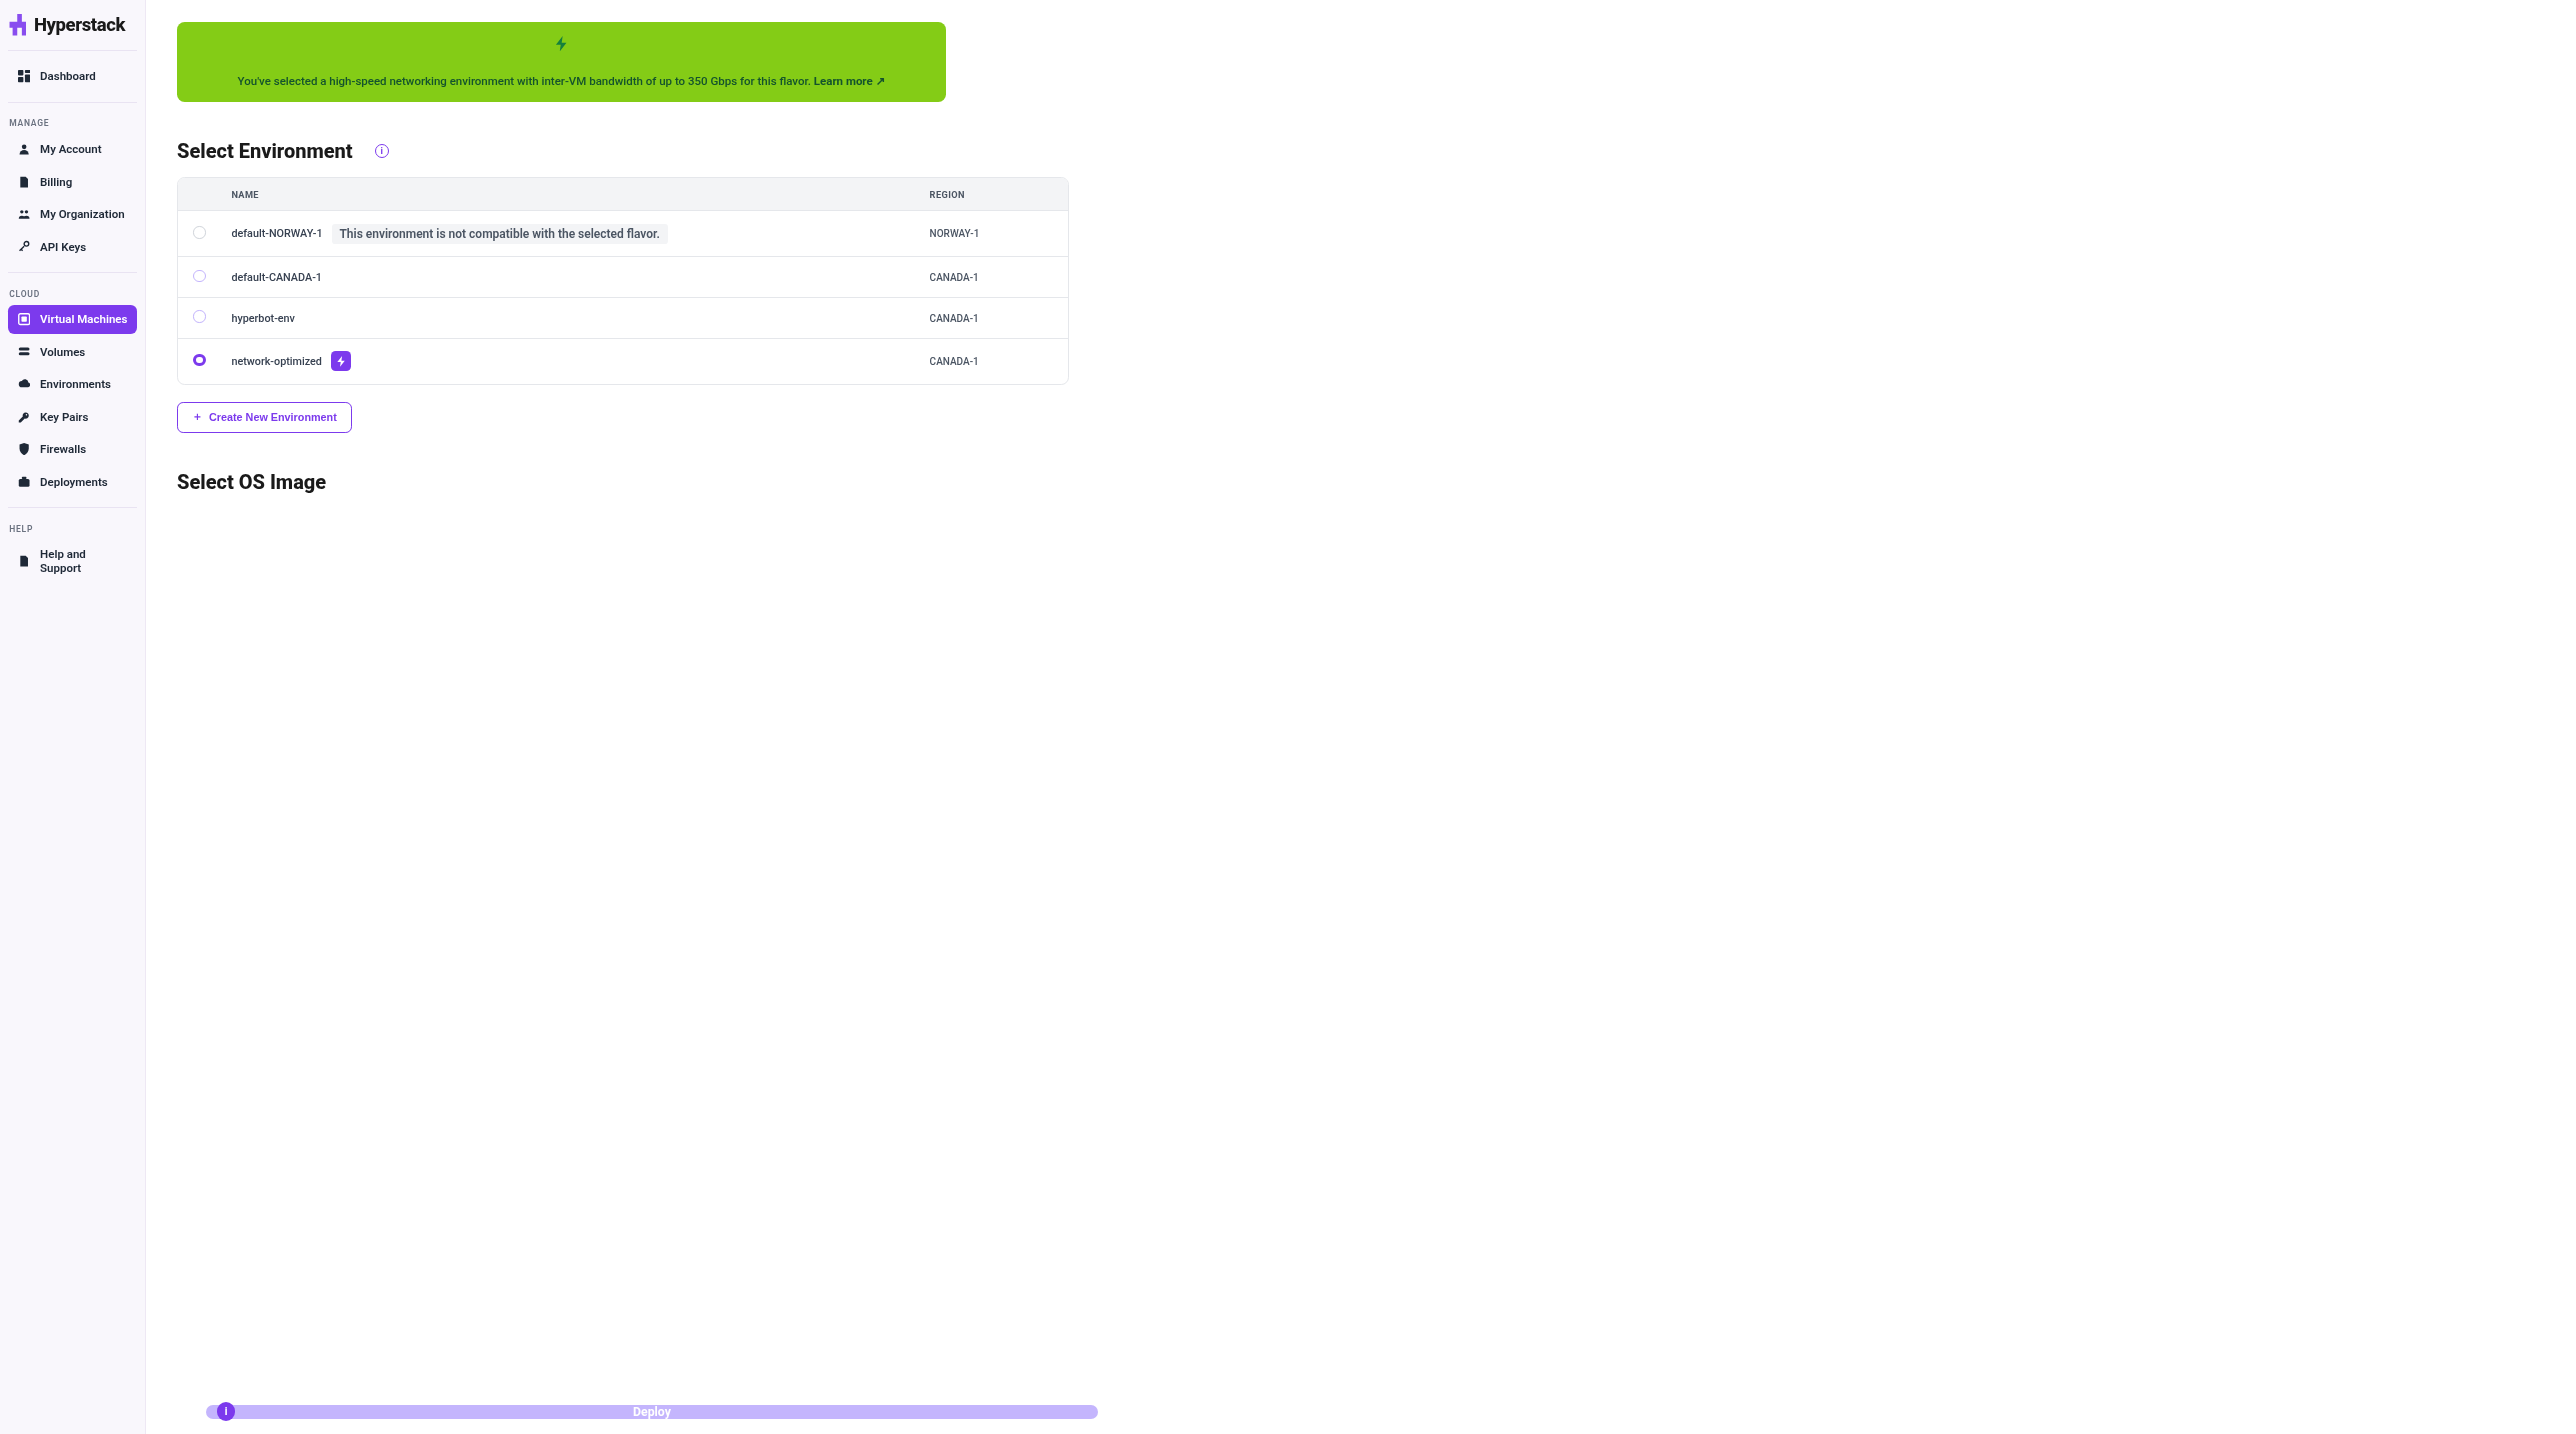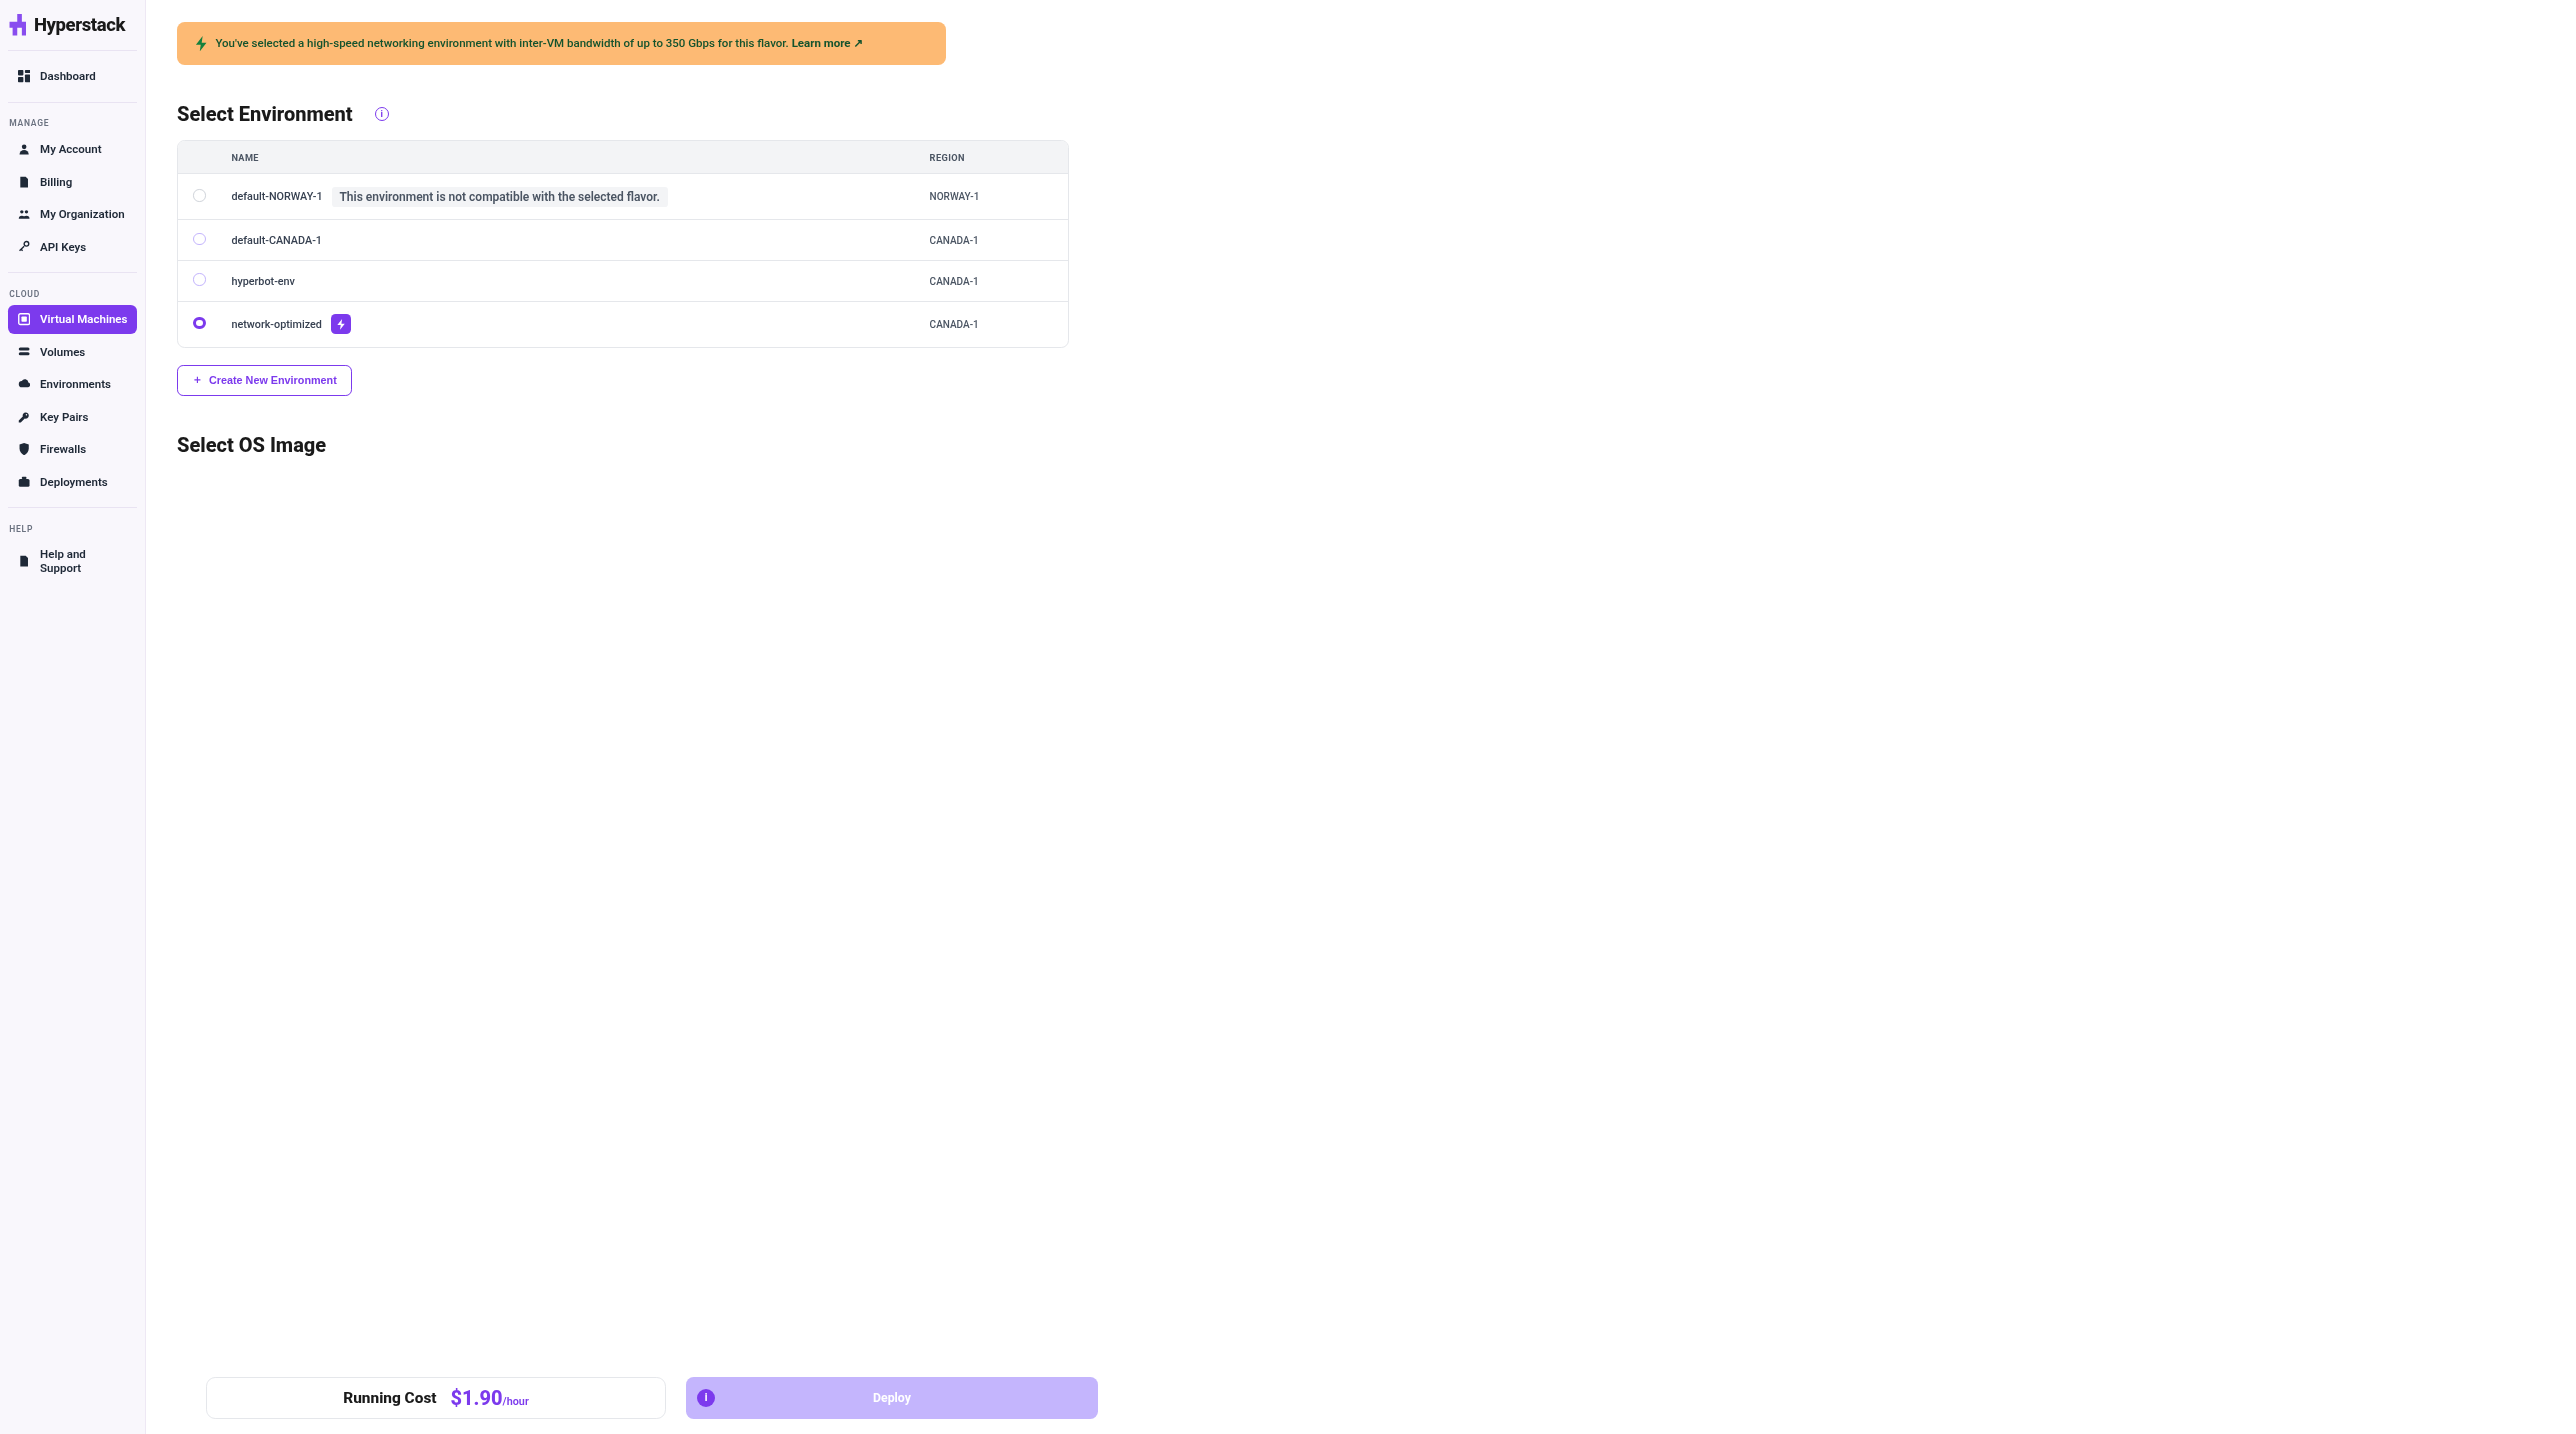--- a/index.html
+++ b/index.html
@@ -79,30 +79,31 @@
   align-items: center;
   justify-content: center;
   flex-shrink: 0;
 }
 .main {
   flex: 1;
   padding: 21.5px 31px 92px 31px;
   position: relative;
 }
 .banner {
-  background: #fdba74;
+  background: #84cc16;
   border-radius: 7.7px;
   padding: 14px 17px;
   display: flex;
   align-items: center;
-  gap: 6px;
+  gap: 23px;
   color: #14532d;
   font-size: 11.5px;
   font-weight: 500;
   max-width: 769px;
+  flex-direction: column;
 }
 .banner .bolt {
   color: #15803d;
   width: 15.4px;
   height: 15.4px;
 }
 .banner a {
   color: #14532d;
   font-weight: 700;
   text-decoration: none;
@@ -486,26 +487,20 @@
 
     <button class="create-env-btn">
       <span>＋</span>
       <span>Create New Environment</span>
     </button>
 
     <h2 class="section-title">Select OS Image</h2>
 
 
     <div class="footer-bar">
-      <div class="cost-box">
-        <span class="cost-label">Running Cost</span>
-        <span>
-          <span class="cost-value">$1.90</span><span class="cost-unit">/hour</span>
-        </span>
-      </div>
       <div class="deploy-btn">
         <span class="info-badge">i</span>
         <span>Deploy</span>
       </div>
     </div>
 
   </main>
 </div>
 
 

